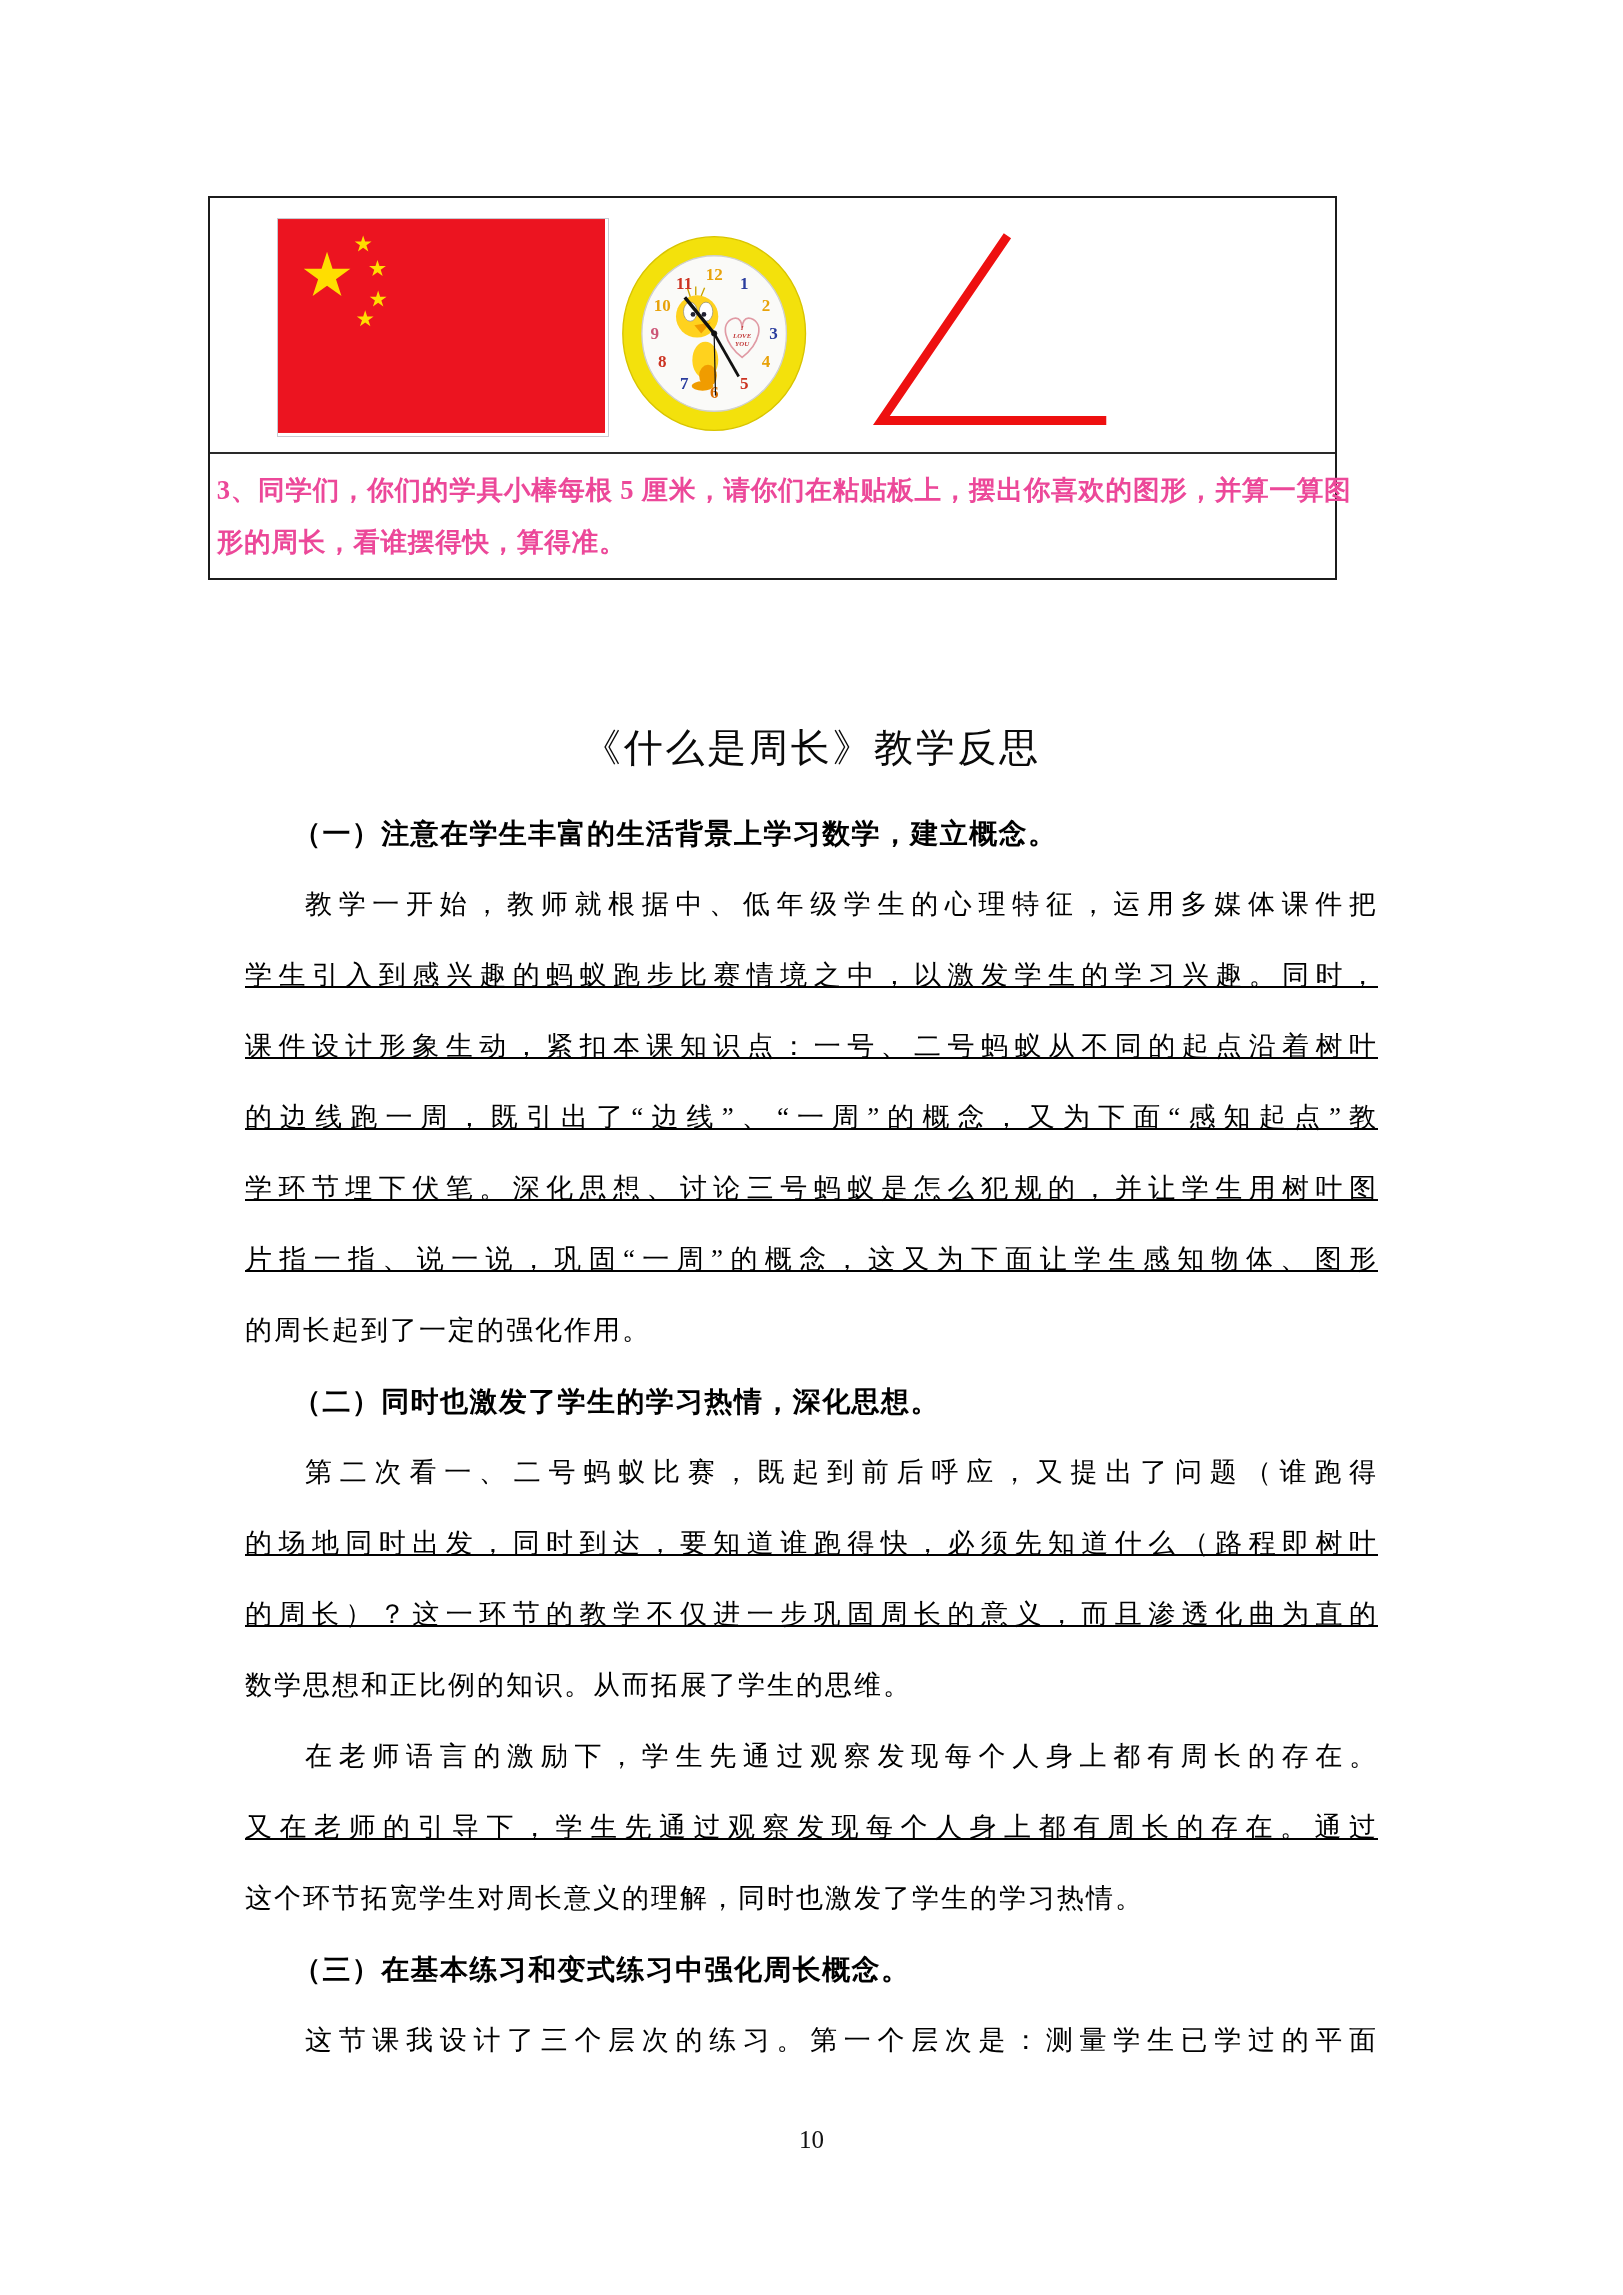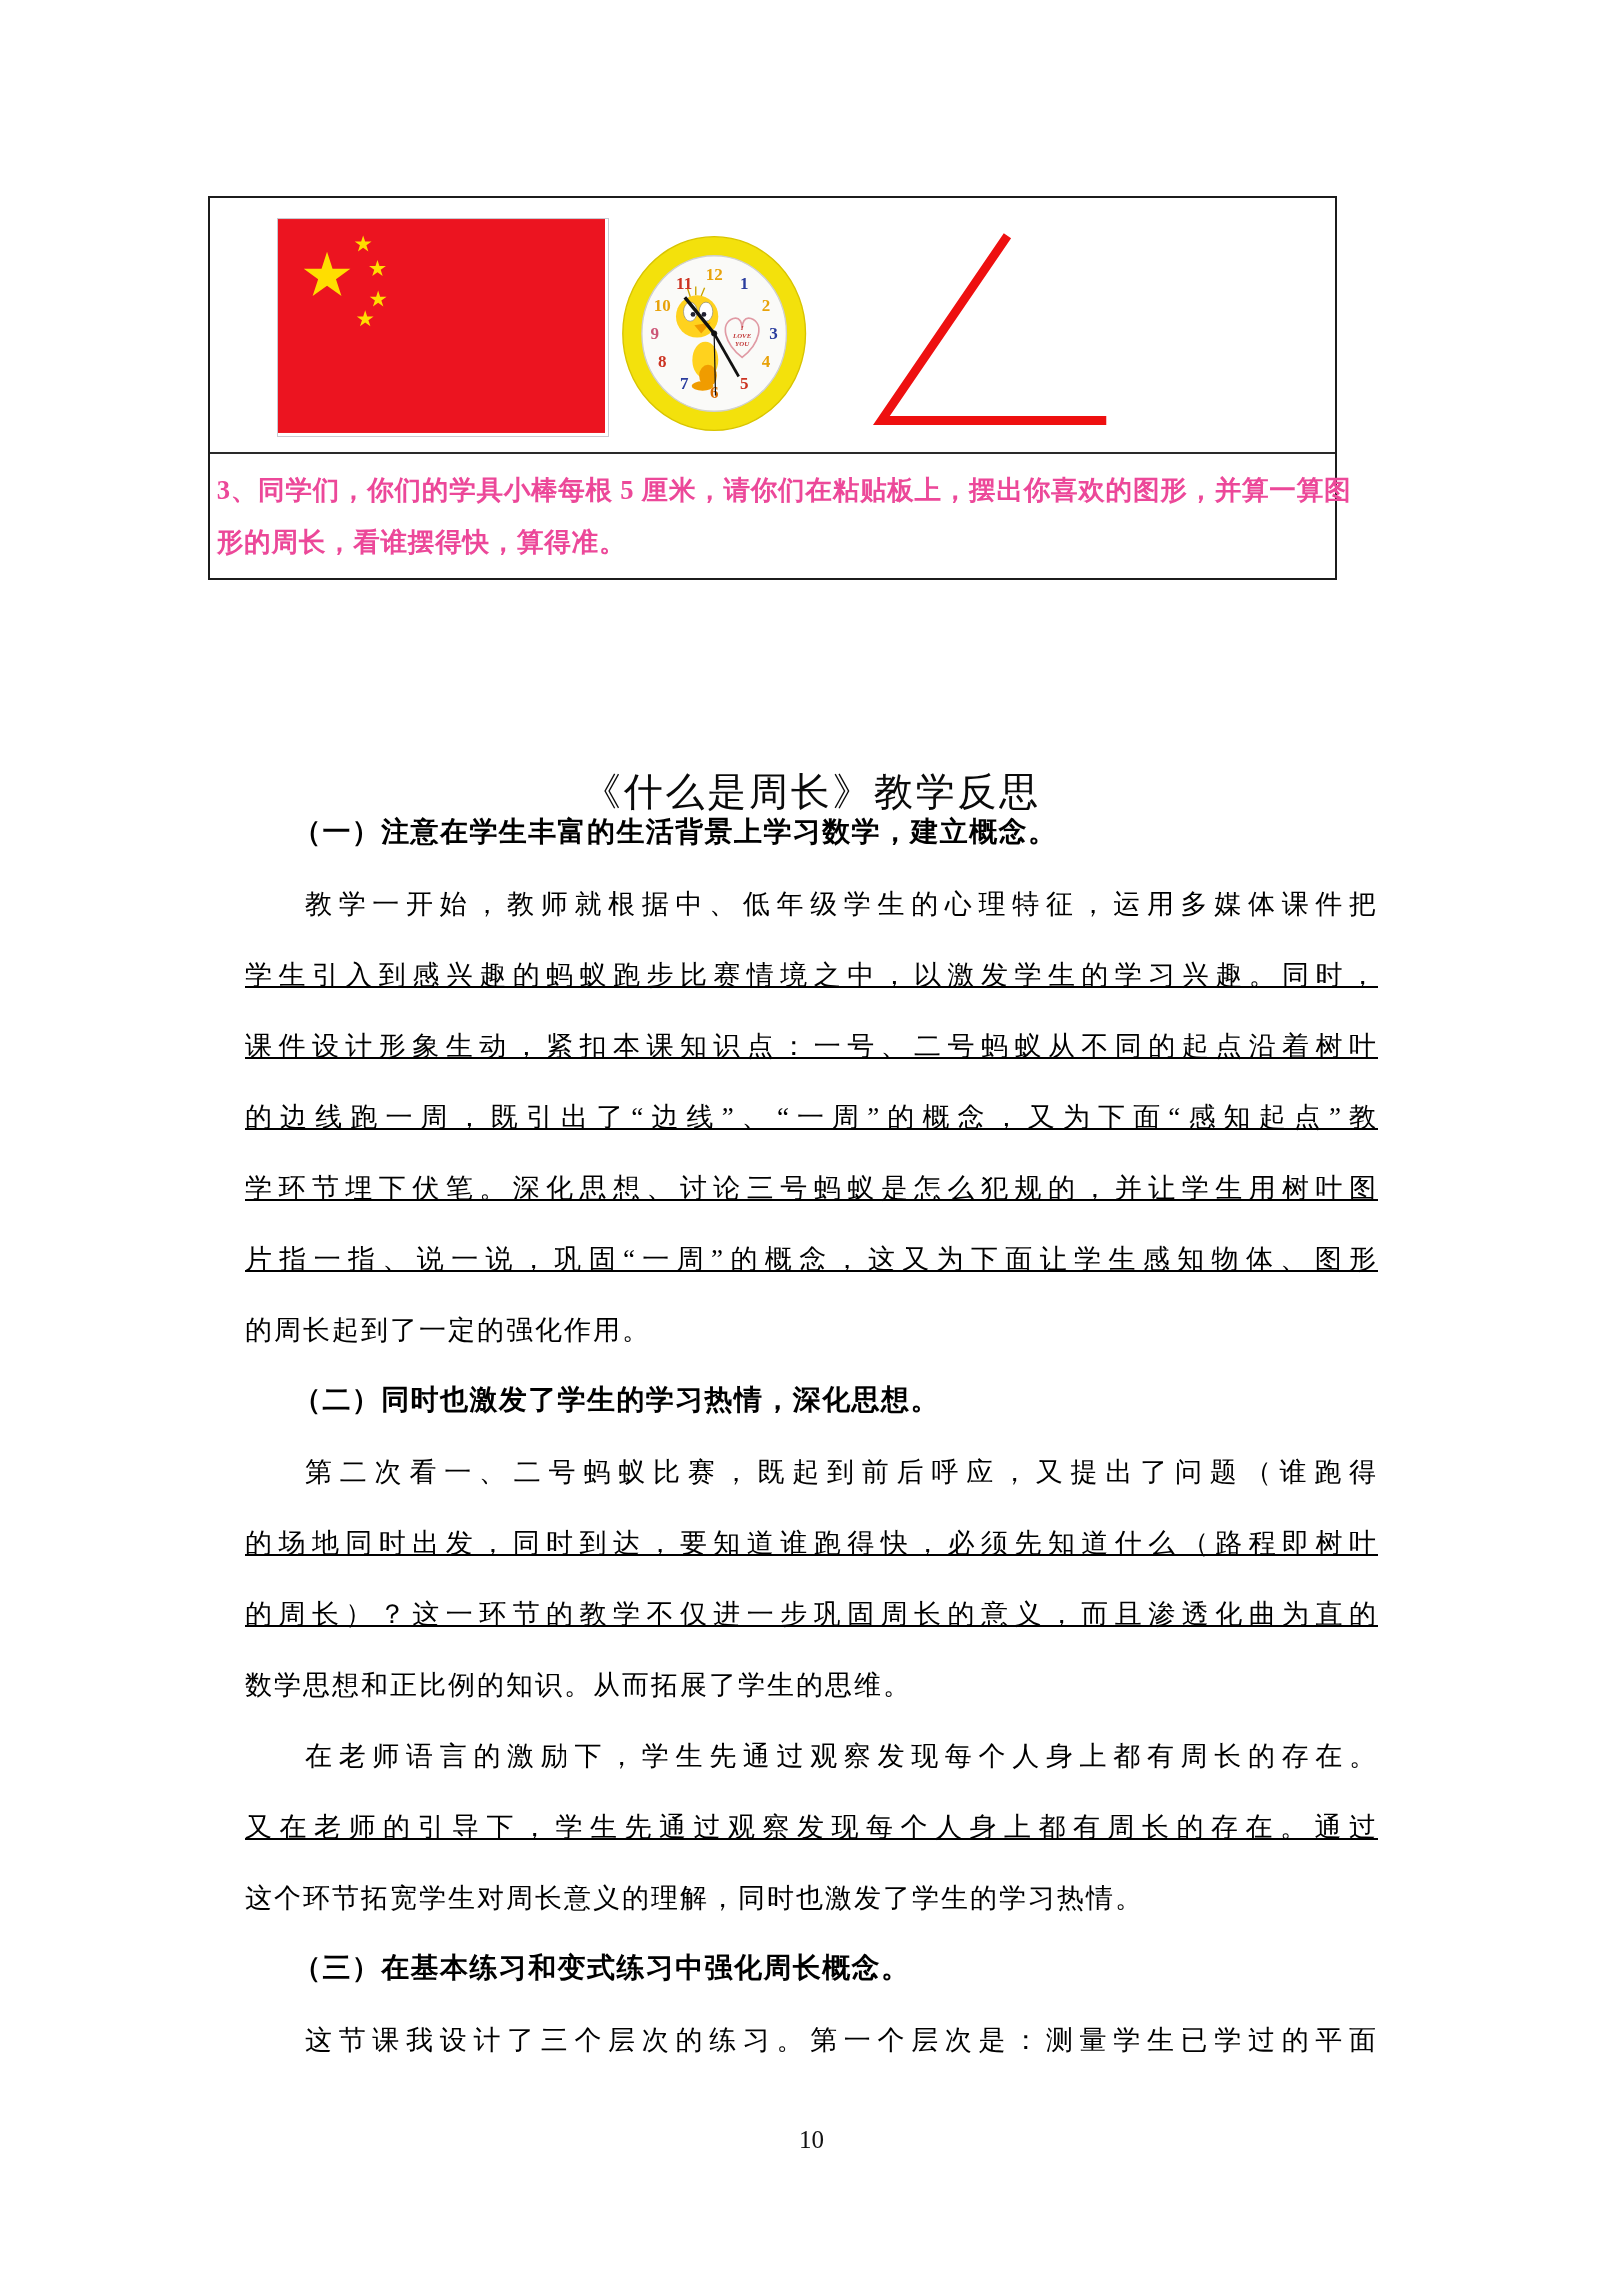--- a/index.html
+++ b/index.html
@@ -45,31 +45,30 @@
   .angle-wrap{position:absolute;left:661px;top:33px;width:247px;height:199px;}
   .angle-wrap svg{display:block;}
 
   
   .doc-title{
     position:absolute;left:0;top:721px;width:100%;
     text-align:center;
     font-size:39px;letter-spacing:2.7px;
     font-family:"Liberation Serif", serif;
     color:#0a0a0a;
-    margin-top:44px;
   }
   .content{
     position:absolute;left:245px;top:798px;width:1133px;
   }
   .ln{
     height:71px;line-height:71px;
     font-size:27px;letter-spacing:2px;
     color:#000;
   }
-  .ln.h{font-weight:bold;font-size:28px;text-indent:48px;letter-spacing:1.4px;font-family:Liberation Mono, monospace;}
+  .ln.h{font-weight:bold;font-size:28px;text-indent:48px;letter-spacing:1.4px;}
   .ln.j{text-align:justify;text-align-last:justify;text-decoration:underline;}
   .ln.fj{text-align:justify;text-align-last:justify;text-indent:60px;}
   .ln.e{text-align:left;}
 
   .page-num{
     position:absolute;left:0;top:2126px;width:100%;
     text-align:center;font-size:25px;color:#111;
     font-family:"Liberation Serif", serif;
   }
 </style>

